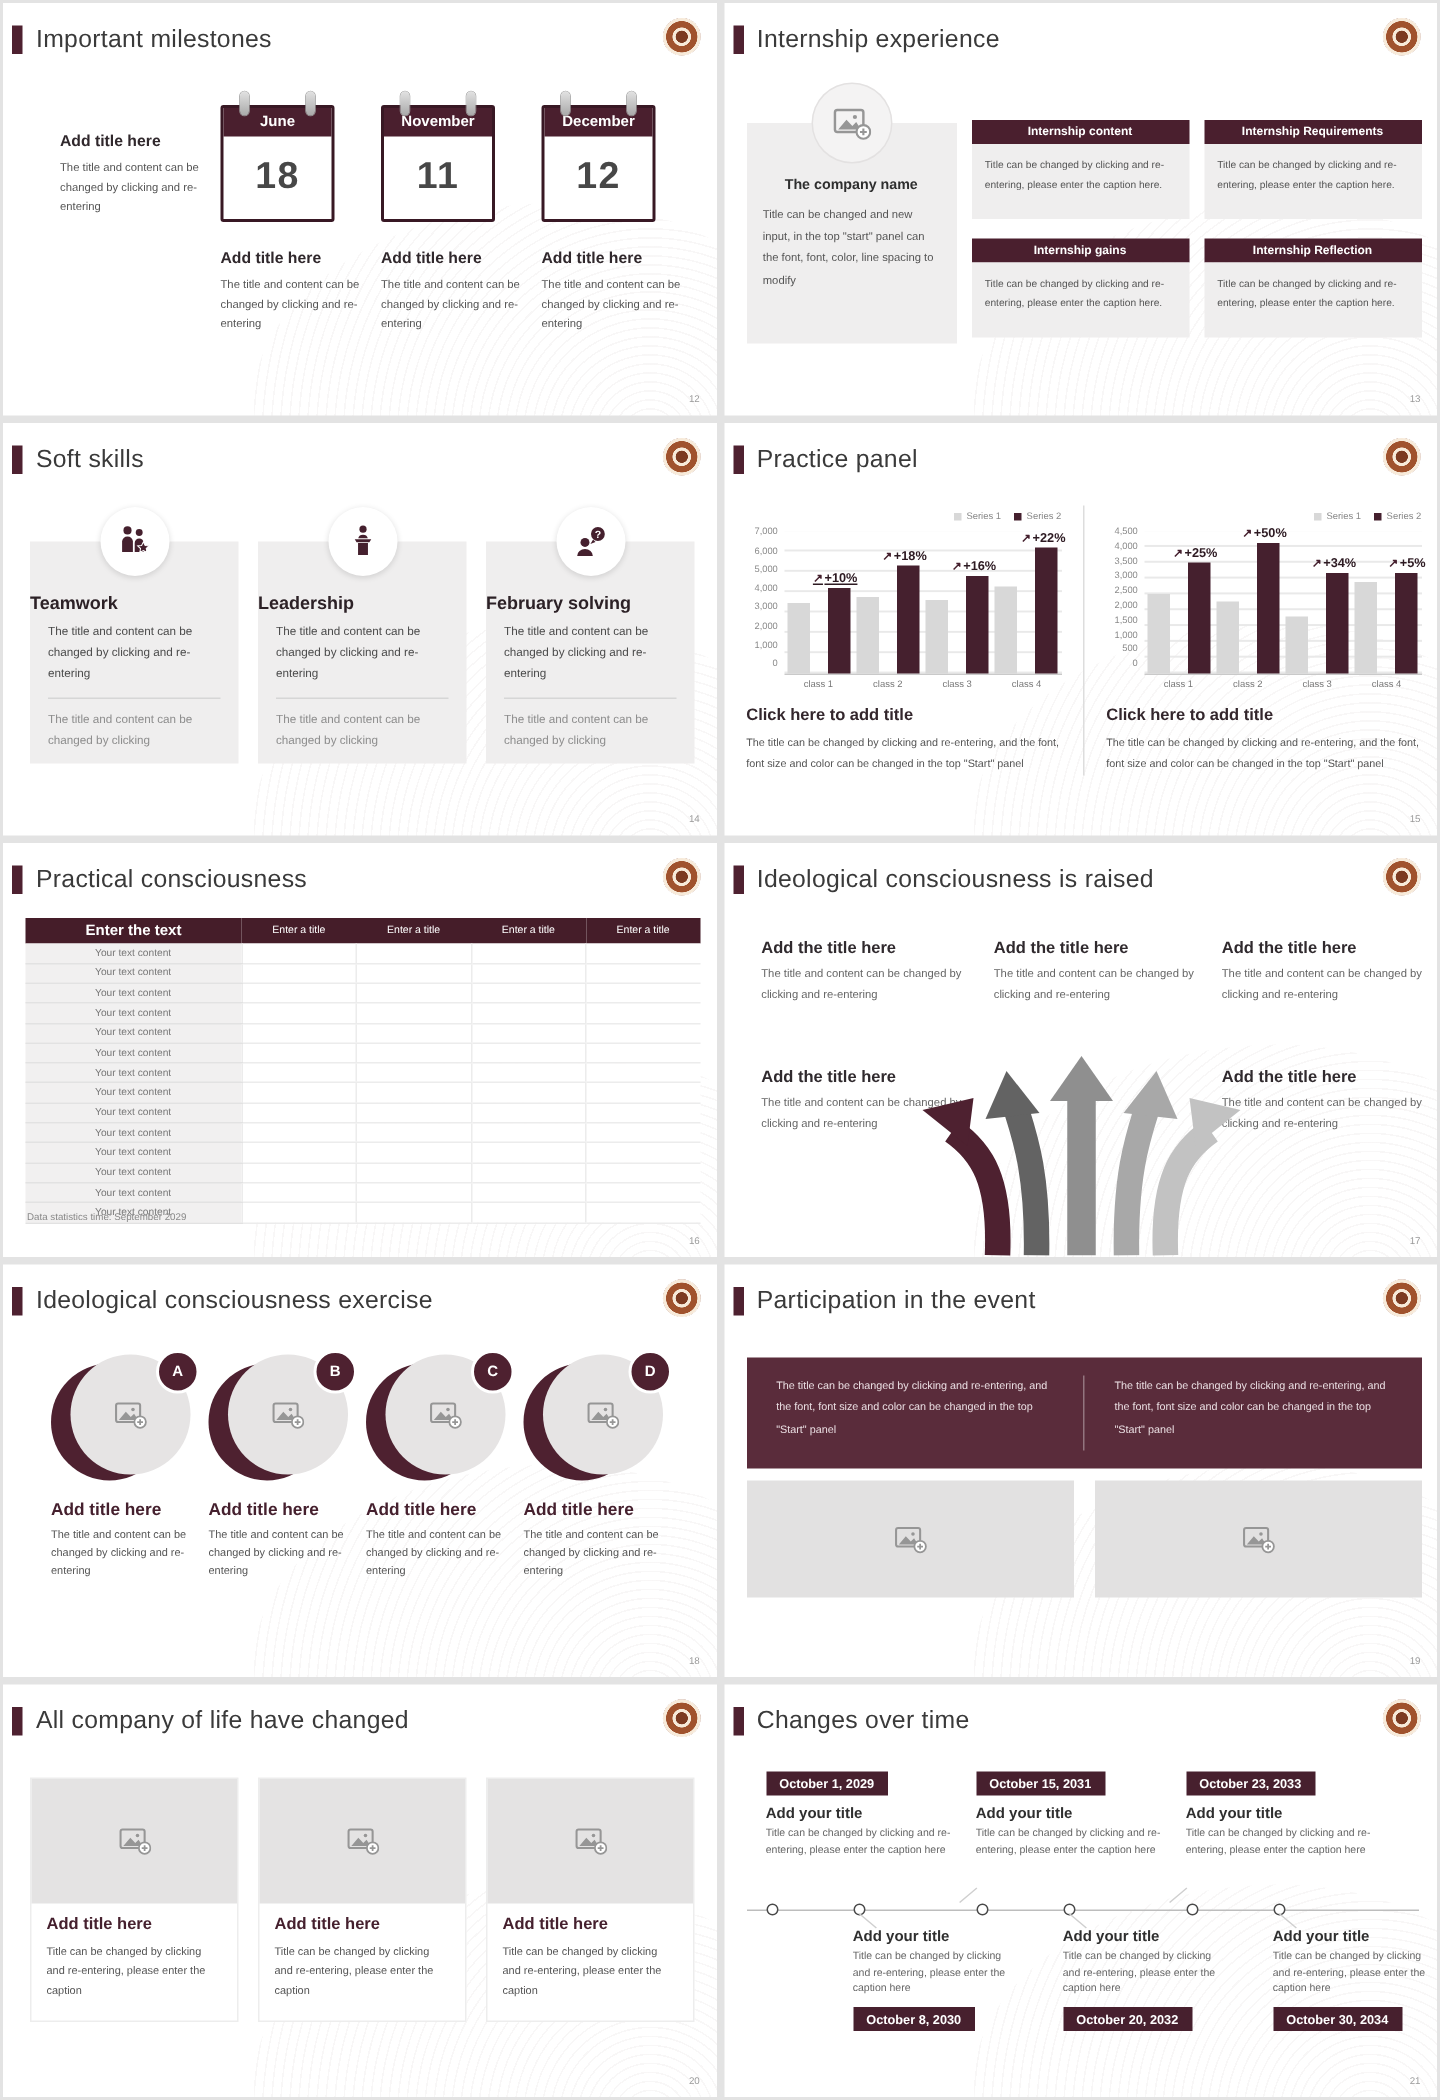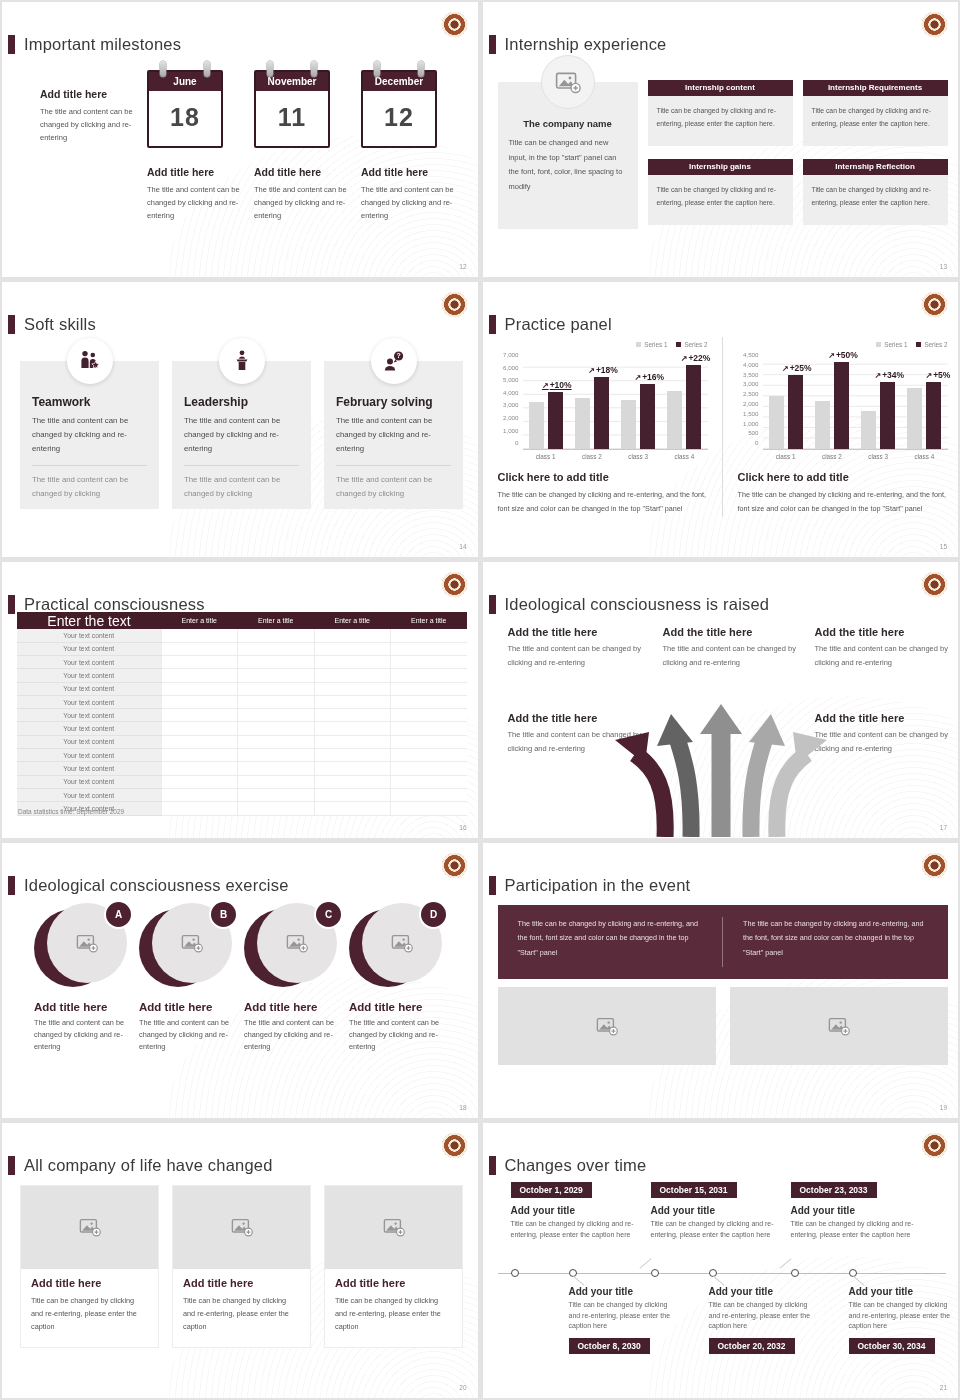--- a/index.html
+++ b/index.html
@@ -2,21 +2,21 @@
 <html><head>
 <meta charset="utf-8">
 <style>
   html,body{margin:0;padding:0}
   body{width:960px;height:1400px;background:#e3e3e3;font-family:"Liberation Sans",sans-serif;-webkit-font-smoothing:antialiased}
   .page{display:grid;grid-template-columns:1fr 1fr;grid-template-rows:repeat(5,1fr);gap:5px;padding:2px;box-sizing:border-box;width:960px;height:1400px}
   .slide{position:relative;background:#fff;overflow:hidden}
   .waves{position:absolute;right:-50px;bottom:-90px;width:360px;height:230px;border-radius:50%;
     background:repeating-radial-gradient(circle at 72% 72%, rgba(120,95,95,.05) 0 1px, transparent 1px 6px);
     transform:rotate(-8deg);pointer-events:none}
-  .s-head{position:absolute;top:33px;left:6px;display:flex;align-items:flex-start;gap:9px;z-index:2}
+  .s-head{position:absolute;top:15px;left:6px;display:flex;align-items:flex-start;gap:9px;z-index:2}
   .s-bar{width:7px;height:19px;background:#4e2130}
   .s-title{margin:0;font-size:16.5px;font-weight:400;color:#3a3a3a;letter-spacing:.2px}
   .logo{position:absolute;top:10px;right:11px;width:25px;height:25px;border-radius:50%;z-index:2;
     background:radial-gradient(circle,#7c3b22 0 22%,#f7ead9 24% 34%,#a0522d 36% 58%,#f7ead9 60% 70%,#8a4426 72% 100%)}
   .pnum{position:absolute;right:11px;bottom:7px;font-size:6.5px;color:#9a9a9a;z-index:2}
 
   
   .ms-col{position:absolute;top:68px;width:96px}
   .cal{width:76px;height:78px;border:2px solid #381824;position:relative;background:#fff;border-radius:2px;box-sizing:border-box}
   .cal-head{height:19px;background:#4a1f2e;color:#fff;font-size:10px;font-weight:bold;text-align:center;line-height:19px}
@@ -34,53 +34,53 @@
   .in-cap{padding:7px 11px;font-size:7.5px;color:#555;line-height:1.95}
   .in-box{position:absolute;width:145px}
   .in-box-h{background:#4a1f2e;color:#fff;font-size:8px;font-weight:bold;text-align:center;line-height:16px;height:16px}
   .in-box-b{background:#efeeee;font-size:6.8px;color:#555;line-height:1.95;padding:8px 9px;height:34px}
 
   
   .sk-card{position:absolute;top:79px;width:139px;height:148px;background:#efeeee}
   .sk-ic{position:absolute;top:-23px;left:50%;transform:translateX(-50%);width:46px;height:46px;border-radius:50%;background:#fff;
     box-shadow:0 1px 4px rgba(0,0,0,.14);display:flex;align-items:center;justify-content:center}
   .sk-ic svg{width:24px;height:24px}
-  .sk-title{margin:34px 12px 0;font-size:12px;font-weight:bold;color:#2c2126}
+  .sk-title{margin:34px 0 0;font-size:12px;font-weight:bold;color:#2c2126}
   .sk-t1{margin:5px 12px 0;font-size:7.8px;color:#4a4a4a;line-height:1.8}
   .sk-div{margin:9px 12px 7px;border-top:1px solid #d6d6d6}
   .sk-t2{margin:0 12px;font-size:7.8px;color:#8d8d8d;line-height:1.7}
 
   
   .panel{position:absolute;top:58px;width:210px}
   .vdiv{position:absolute;left:239px;top:55px;height:180px;width:1px;background:#ddd}
   .chart{position:relative;margin-top:14px}
   .legend{position:absolute;top:-13px;right:0;display:flex;gap:9px;font-size:6.3px;color:#888;align-items:center}
   .lg-item{display:flex;align-items:center}
   .sq{display:inline-block;width:5px;height:5px;margin-right:3px}
   .sq.s1{background:#d8d8d8}.sq.s2{background:#45202e}
   .plot-row{display:flex}
   .yaxis{width:25px;display:flex;flex-direction:column;justify-content:space-between;text-align:right;padding-right:4px;
     font-size:6.2px;color:#8a8a8a;height:95px;box-sizing:border-box;transform:translateY(-3px)}
   .plot-area{position:relative;flex:1;height:95px;border-bottom:1px solid #c9c9c9;display:flex;align-items:flex-end;
     justify-content:space-around;background-position:left bottom;background-repeat:repeat}
-  .bargroup{position:relative;width:42px;height:100%;display:flex;align-items:flex-end;justify-content:center;gap:4px}
+  .bargroup{position:relative;width:42px;height:100%;display:flex;align-items:flex-end;justify-content:space-between;gap:4px}
   .bar{width:15px}
   .bar.s1{background:#d8d8d8}
   .bar.s2{background:#45202e}
   .barlabel{position:absolute;right:-5px;font-size:8.5px;font-weight:bold;color:#2d1a22;white-space:nowrap}
   .arr{color:#45202e;font-weight:bold;font-size:8px;margin-right:1px}
   .xlabels{display:flex;justify-content:space-around;margin-left:25px;font-size:6.3px;color:#777;margin-top:3px}
   .xtick{width:42px;text-align:center}
   .ph-title{margin-top:11px;font-size:11px;font-weight:bold;color:#33262c}
   .ph-cap{margin-top:5px;font-size:7.2px;color:#555;line-height:1.85}
 
   
   .tbl{position:absolute;left:15px;top:50px;width:450px;border-collapse:collapse;table-layout:fixed}
   .tbl th{background:#451d29;color:#fff;height:17px;padding:0}
-  th.c0{width:32%;font-size:14px;font-weight:normal}
+  th.c0{width:32%;font-size:10px;font-weight:bold}
   th.cx{width:17%;font-size:7px;font-weight:normal}
   .tbl td{height:12.3px;padding:0}
   td.c0{background:#f1f0f0;font-size:6.8px;color:#777;text-align:center;border-bottom:1px solid #e2e2e2}
   td.cx{background:#fff;border-bottom:1px solid #ececec;border-left:1px solid #ececec}
   .tbl-foot{position:absolute;left:16px;top:246px;font-size:6.5px;color:#888}
 
   
   .rb{position:absolute;width:140px}
   .rb-title{font-size:11px;font-weight:bold;color:#302a2e}
   .rb-cap{font-size:7.5px;color:#666;line-height:1.75;margin-top:4px}

